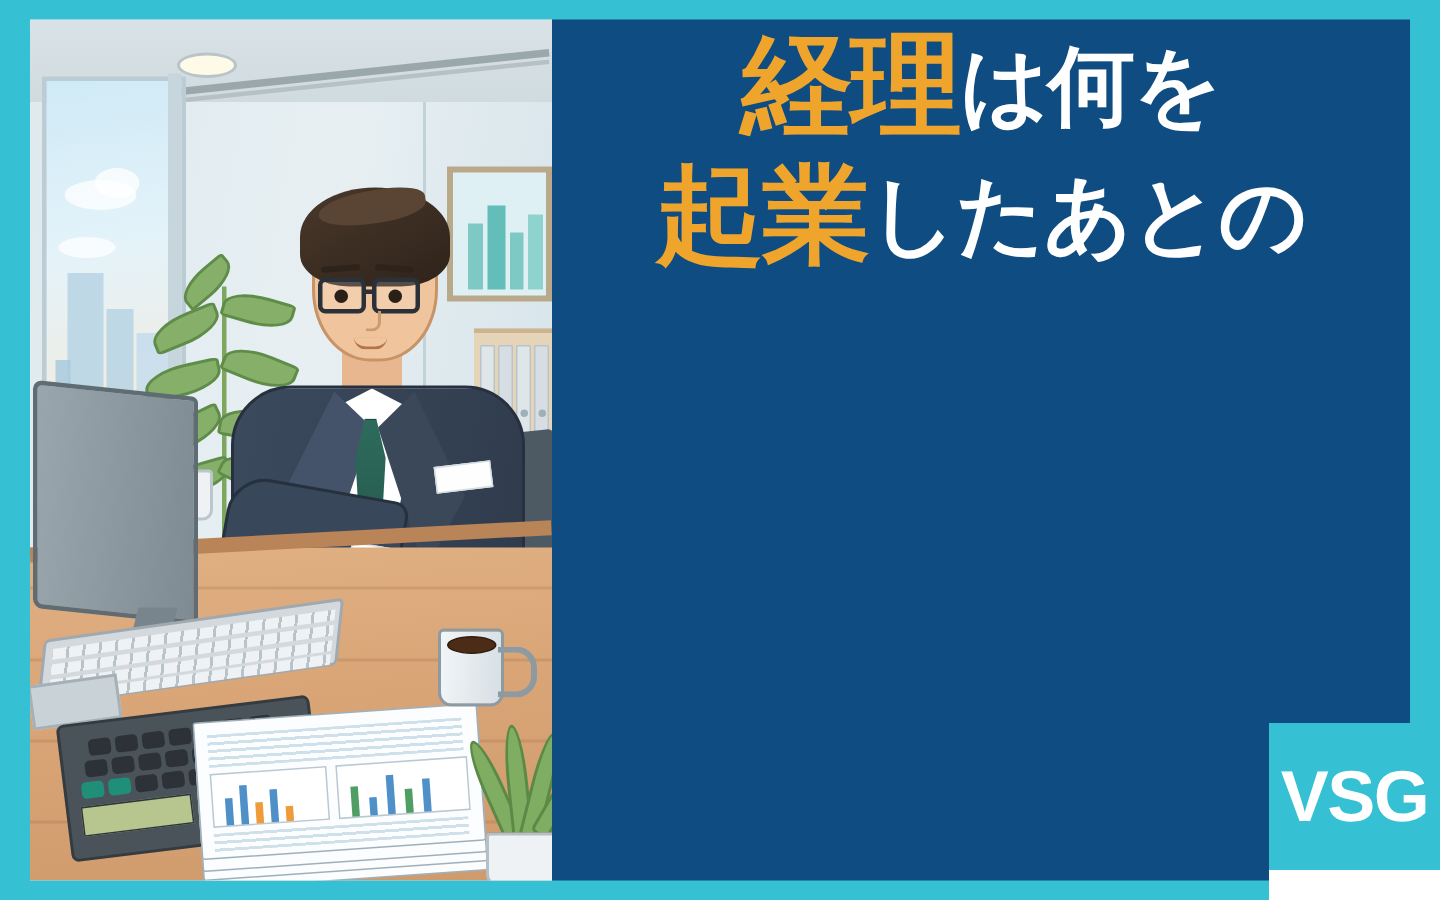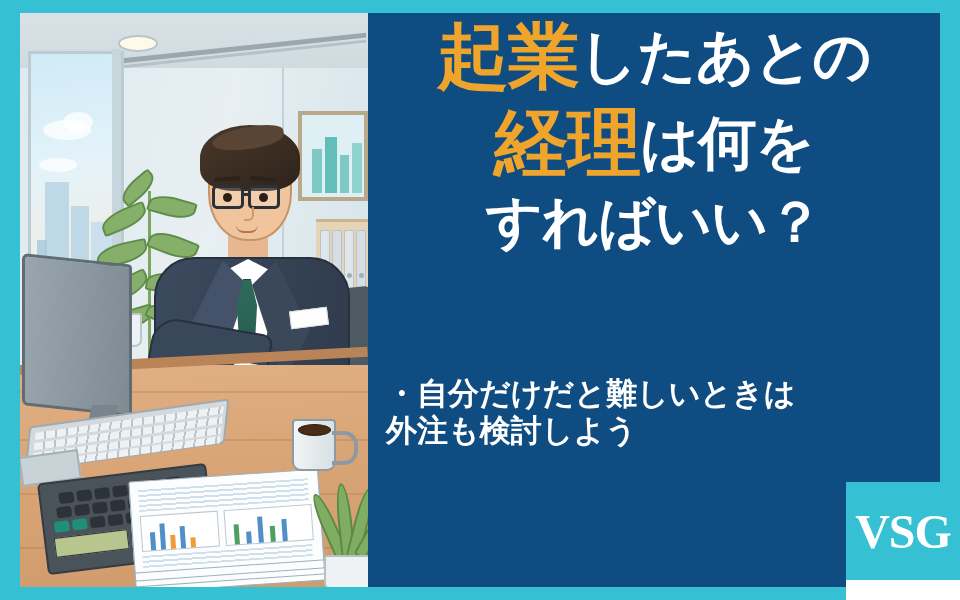--- a/index.html
+++ b/index.html
@@ -597,21 +597,21 @@
     background: #35C1D3;
     display: flex;
     align-items: center;
     justify-content: center;
   }
   .logo-text {
     color: #ffffff;
     font-weight: 700;
     font-size: 48px;
     letter-spacing: -1px;
-    font-family: Liberation Serif, serif;
+    font-family: Liberation Sans, sans-serif;
     text-align: center;
   }
 
   
   .white-br {
     position: absolute;
     left: 846px; top: 580px;
     width: 114px; height: 20px;
     background: #ffffff;
   }
@@ -798,28 +798,25 @@
       <div class="blade" style="left:56px; top:18px; width:13px; height:62px; transform:rotate(30deg);"></div>
       <div class="soil"></div>
       <div class="pot"></div>
     </div>
 
   </div>
 
   <div class="panel"></div>
 
   <div class="heading">
+    <span class="hl hl-2"><span class="accent">経理</span><span>は何を</span></span>
     <span class="hl hl-1"><span class="accent">起業</span><span>したあとの</span></span>
-    <span class="hl hl-2"><span class="accent">経理</span><span>は何を</span></span>
-    <span class="hl hl-3">すればいい？</span>
   </div>
 
   <div class="bullets">
-    <span class="bullet">・自分だけだと難しいときは
- 外注も検討しよう</span>
   </div>
 
   <div class="logo">
     <span class="logo-text">VSG</span>
   </div>
   <div class="white-br"></div>
 
 </div>
 
 </body></html>

